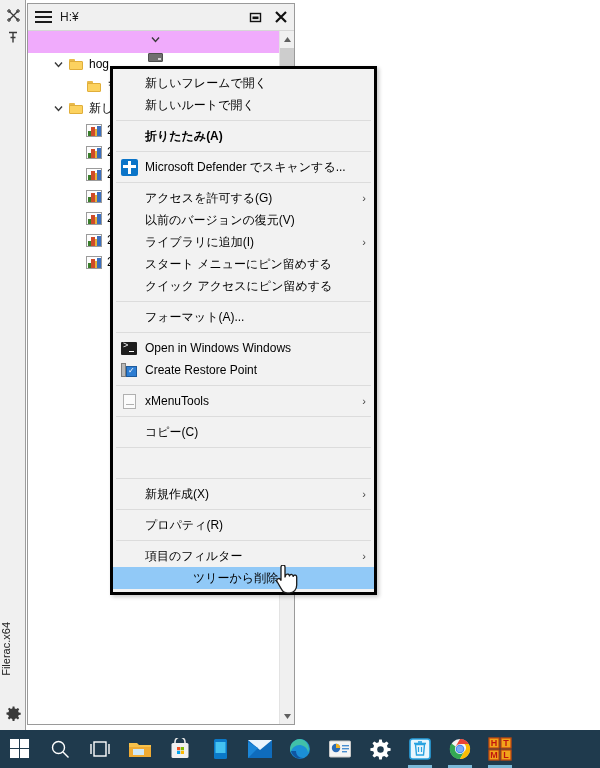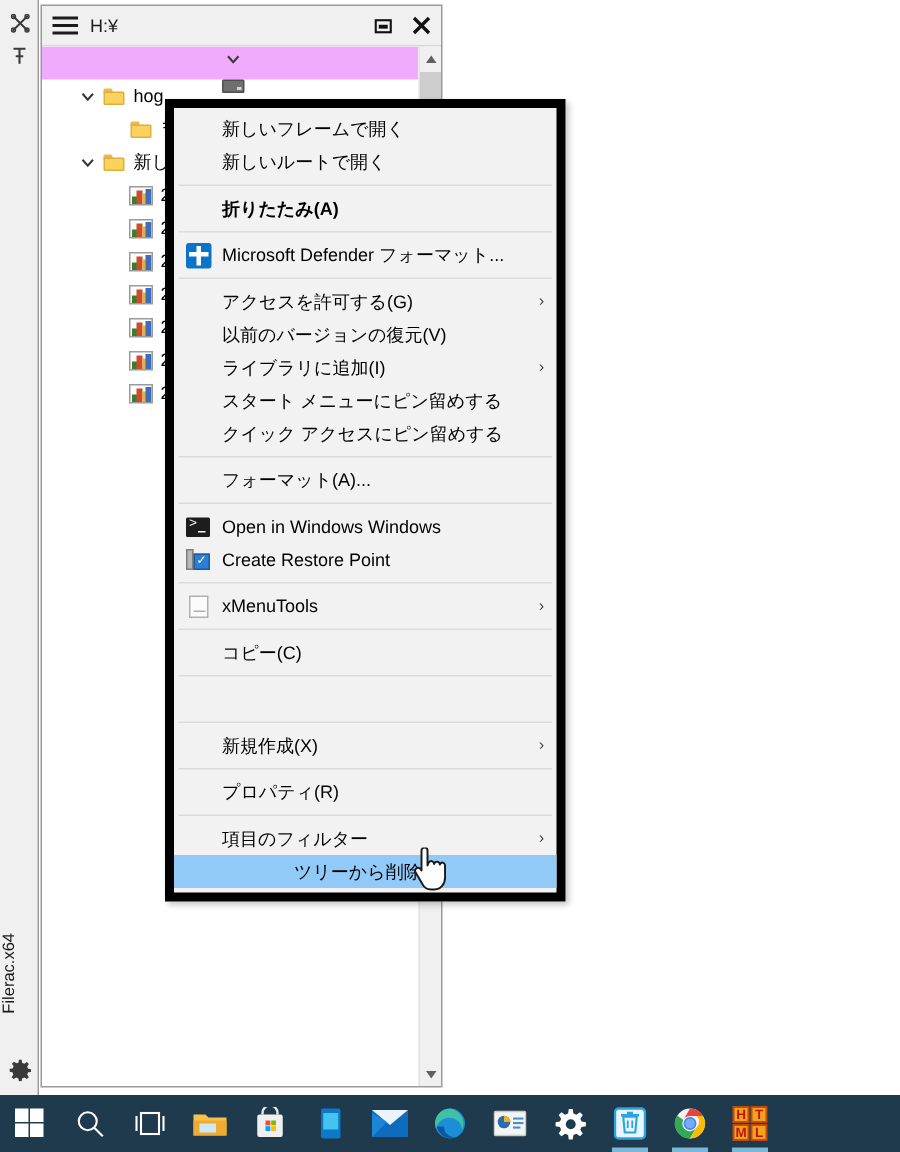--- a/index.html
+++ b/index.html
@@ -166,21 +166,21 @@
     position: absolute; left: 0; top: 17px; width: 14px; height: 57px;
     background: #cdcdcd;
   }
 
   
   .ctx-menu {
     position: absolute;
     left: 110px; top: 66px;
     width: 267px;
     background: #f2f2f2;
-    border: 6px solid #000000;
+    border: 3px solid #000000;
     box-sizing: border-box;
     box-shadow: 2px 2px 4px rgba(0,0,0,0.22);
     padding: 3px 0 3px 0;
   }
   .ctx-item {
     position: relative;
     height: 22px;
     display: flex; align-items: center;
     font-size: 12px; color: #000;
     padding-left: 0;
@@ -494,21 +494,21 @@
       <div class="ctx-item">
         <div class="ctx-icon"></div>
         <div class="ctx-label bold">折りたたみ(A)</div>
         <div class="ctx-arrow"></div>
       </div>
       <div class="ctx-sep"></div>
       <div class="ctx-item">
         <div class="ctx-icon">
           <div class="shield"></div>
         </div>
-        <div class="ctx-label">Microsoft Defender フォーマット...</div>
+        <div class="ctx-label">Microsoft Defender でスキャンする...</div>
         <div class="ctx-arrow"></div>
       </div>
       <div class="ctx-sep"></div>
       <div class="ctx-item">
         <div class="ctx-icon"></div>
         <div class="ctx-label">アクセスを許可する(G)</div>
         <div class="ctx-arrow">›</div>
       </div>
       <div class="ctx-item">
         <div class="ctx-icon"></div>

